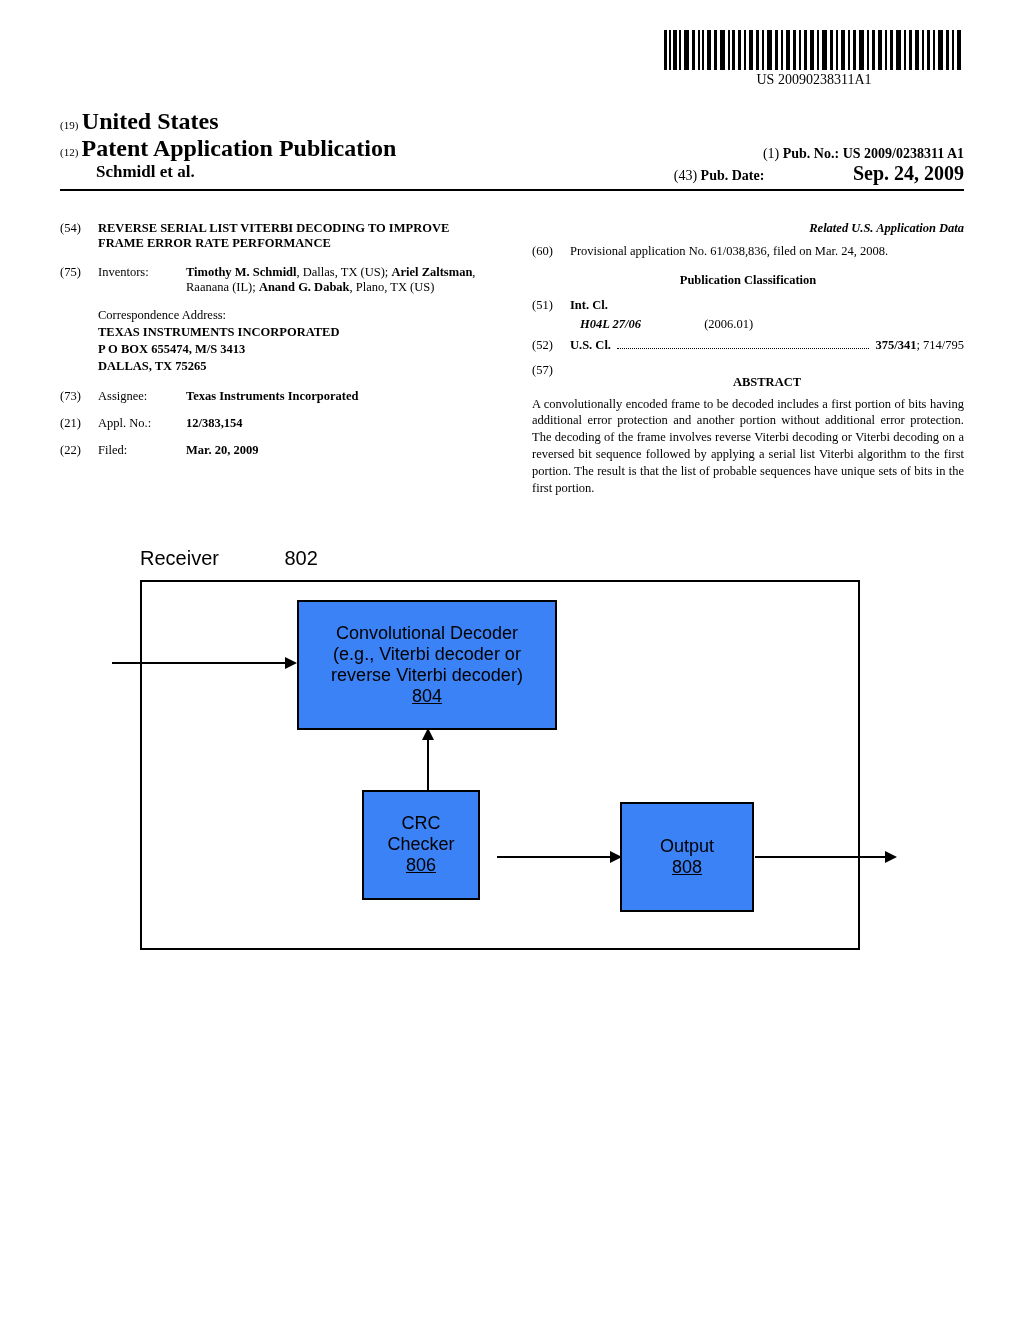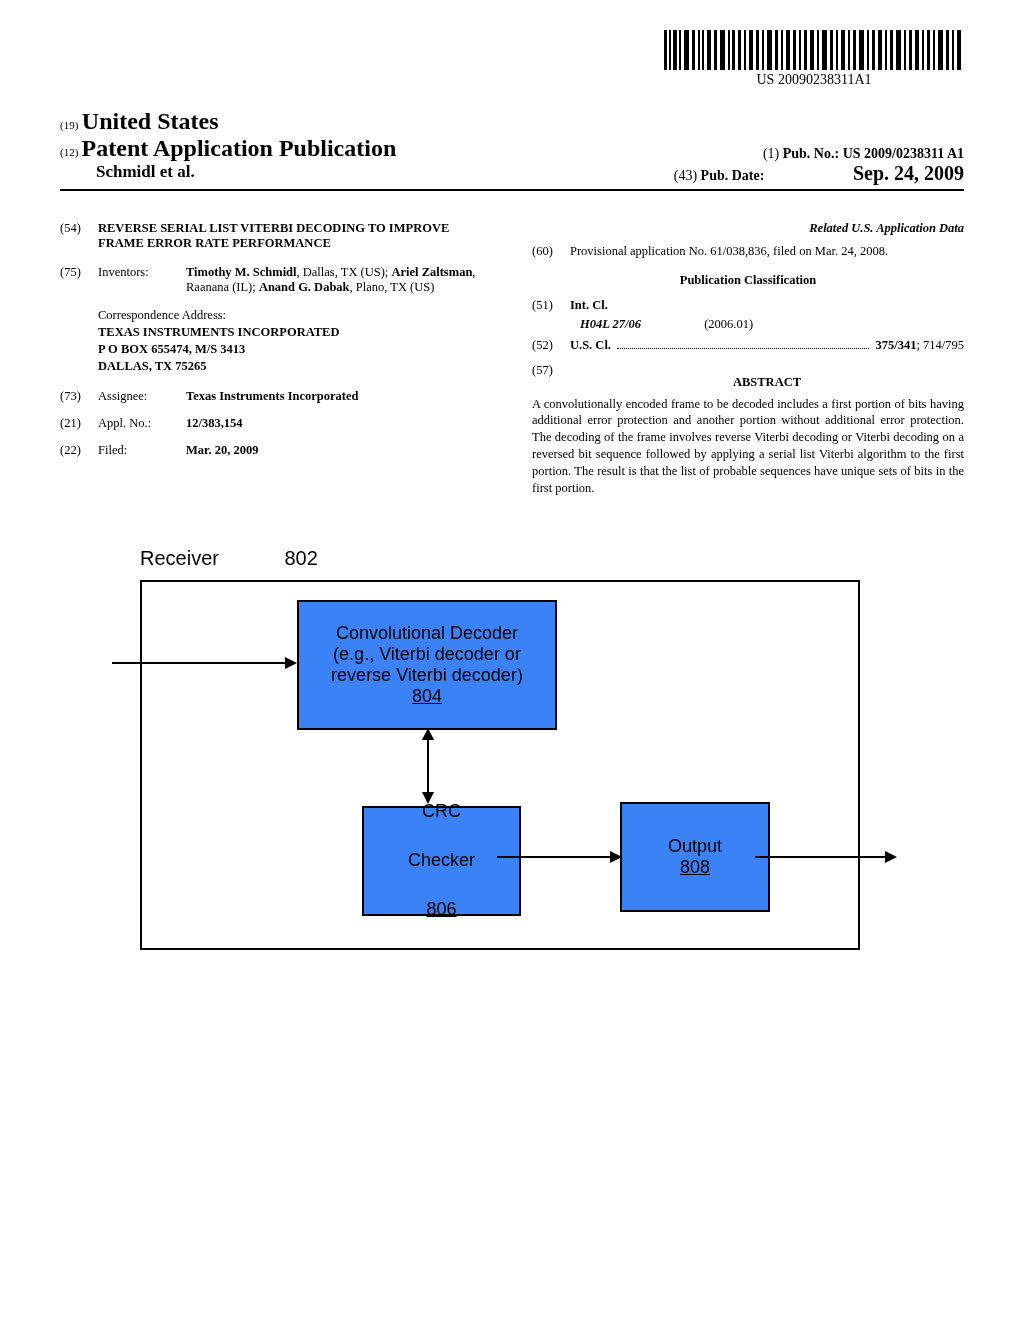--- a/index.html
+++ b/index.html
@@ -192,29 +192,28 @@
       padding: 8px;
     }
     .decoder-box {
       left: 155px;
       top: 18px;
       width: 260px;
       height: 130px;
     }
     .crc-box {
       left: 220px;
-      top: 224px;
-      width: 159px;
+      top: 208px;
+      width: 118px;
       height: 110px;
-      gap: 28px;
     }
     .output-box {
       left: 478px;
       top: 220px;
-      width: 150px;
+      width: 134px;
       height: 110px;
     }
     .box-underline {
       text-decoration: underline;
     }
     .arrow {
       position: absolute;
     }
     
     .arrow-in {

